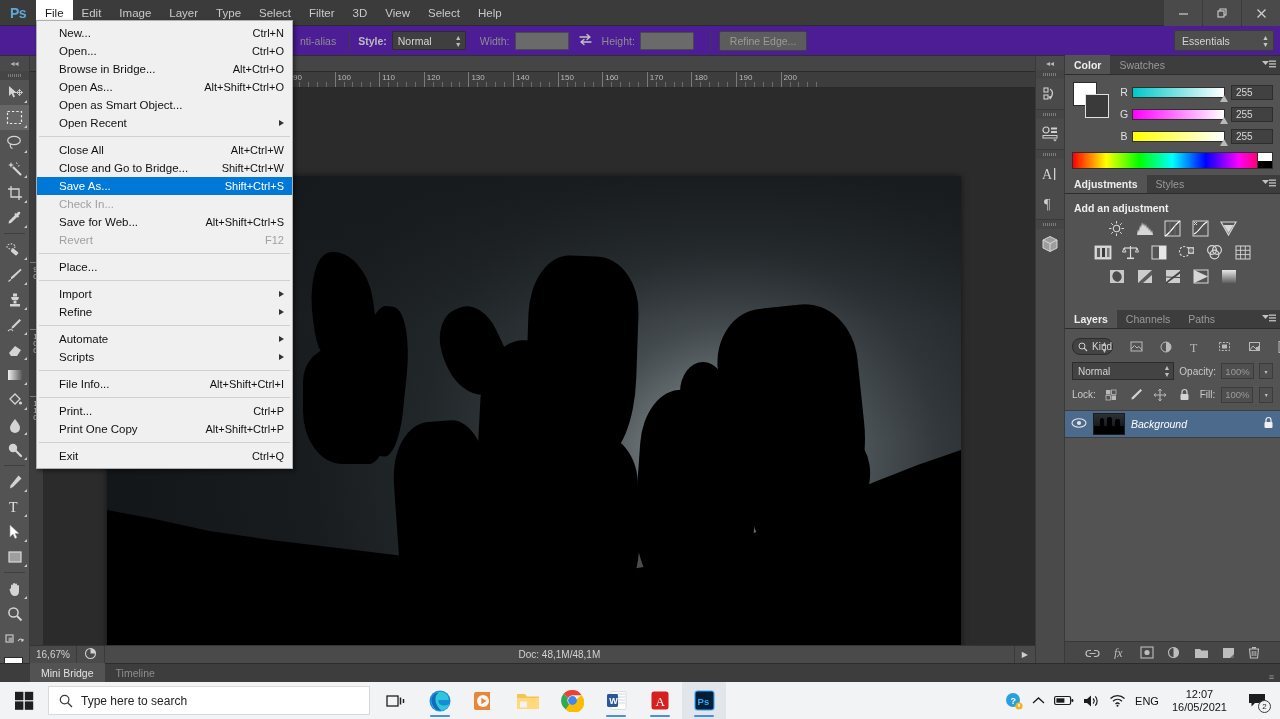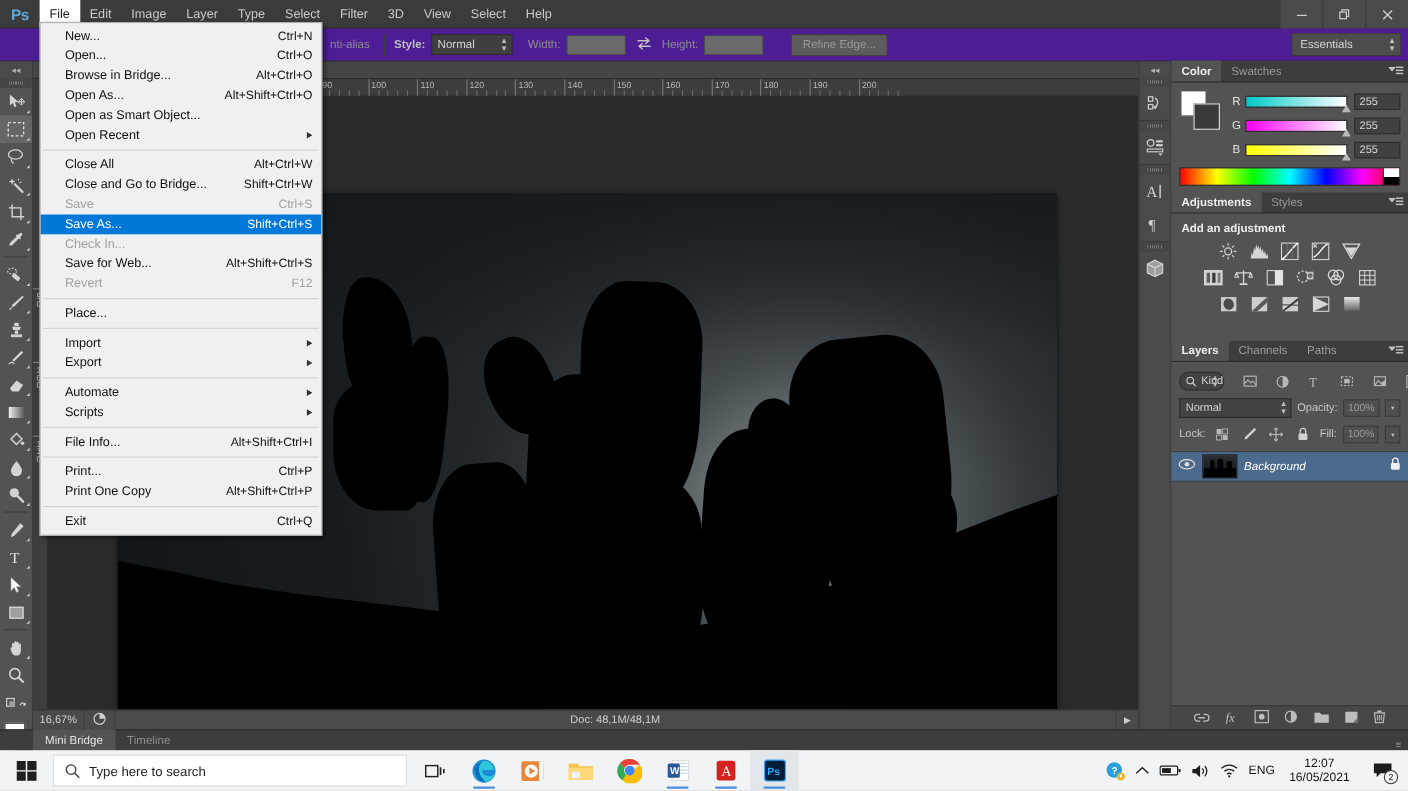--- a/index.html
+++ b/index.html
@@ -1376,24 +1376,20 @@
       </div>
       <div class="msep"></div>
       <div class="mrow">
         <span>Close All</span>
         <span class="acc">Alt+Ctrl+W</span>
       </div>
       <div class="mrow">
         <span>Close and Go to Bridge...</span>
         <span class="acc">Shift+Ctrl+W</span>
       </div>
-      <div class="mrow disabled">
-        <span>Save</span>
-        <span class="acc">Ctrl+S</span>
-      </div>
       <div class="mrow hl">
         <span>Save As...</span>
         <span class="acc">Shift+Ctrl+S</span>
       </div>
       <div class="mrow disabled">
         <span>Check In...</span>
       </div>
       <div class="mrow">
         <span>Save for Web...</span>
         <span class="acc">Alt+Shift+Ctrl+S</span>
@@ -1405,21 +1401,21 @@
       <div class="msep"></div>
       <div class="mrow">
         <span>Place...</span>
       </div>
       <div class="msep"></div>
       <div class="mrow">
         <span>Import</span>
         <span class="sub"></span>
       </div>
       <div class="mrow">
-        <span>Export</span>
+        <span>Refine</span>
         <span class="sub"></span>
       </div>
       <div class="msep"></div>
       <div class="mrow">
         <span>Automate</span>
         <span class="sub"></span>
       </div>
       <div class="mrow">
         <span>Scripts</span>
         <span class="sub"></span>

